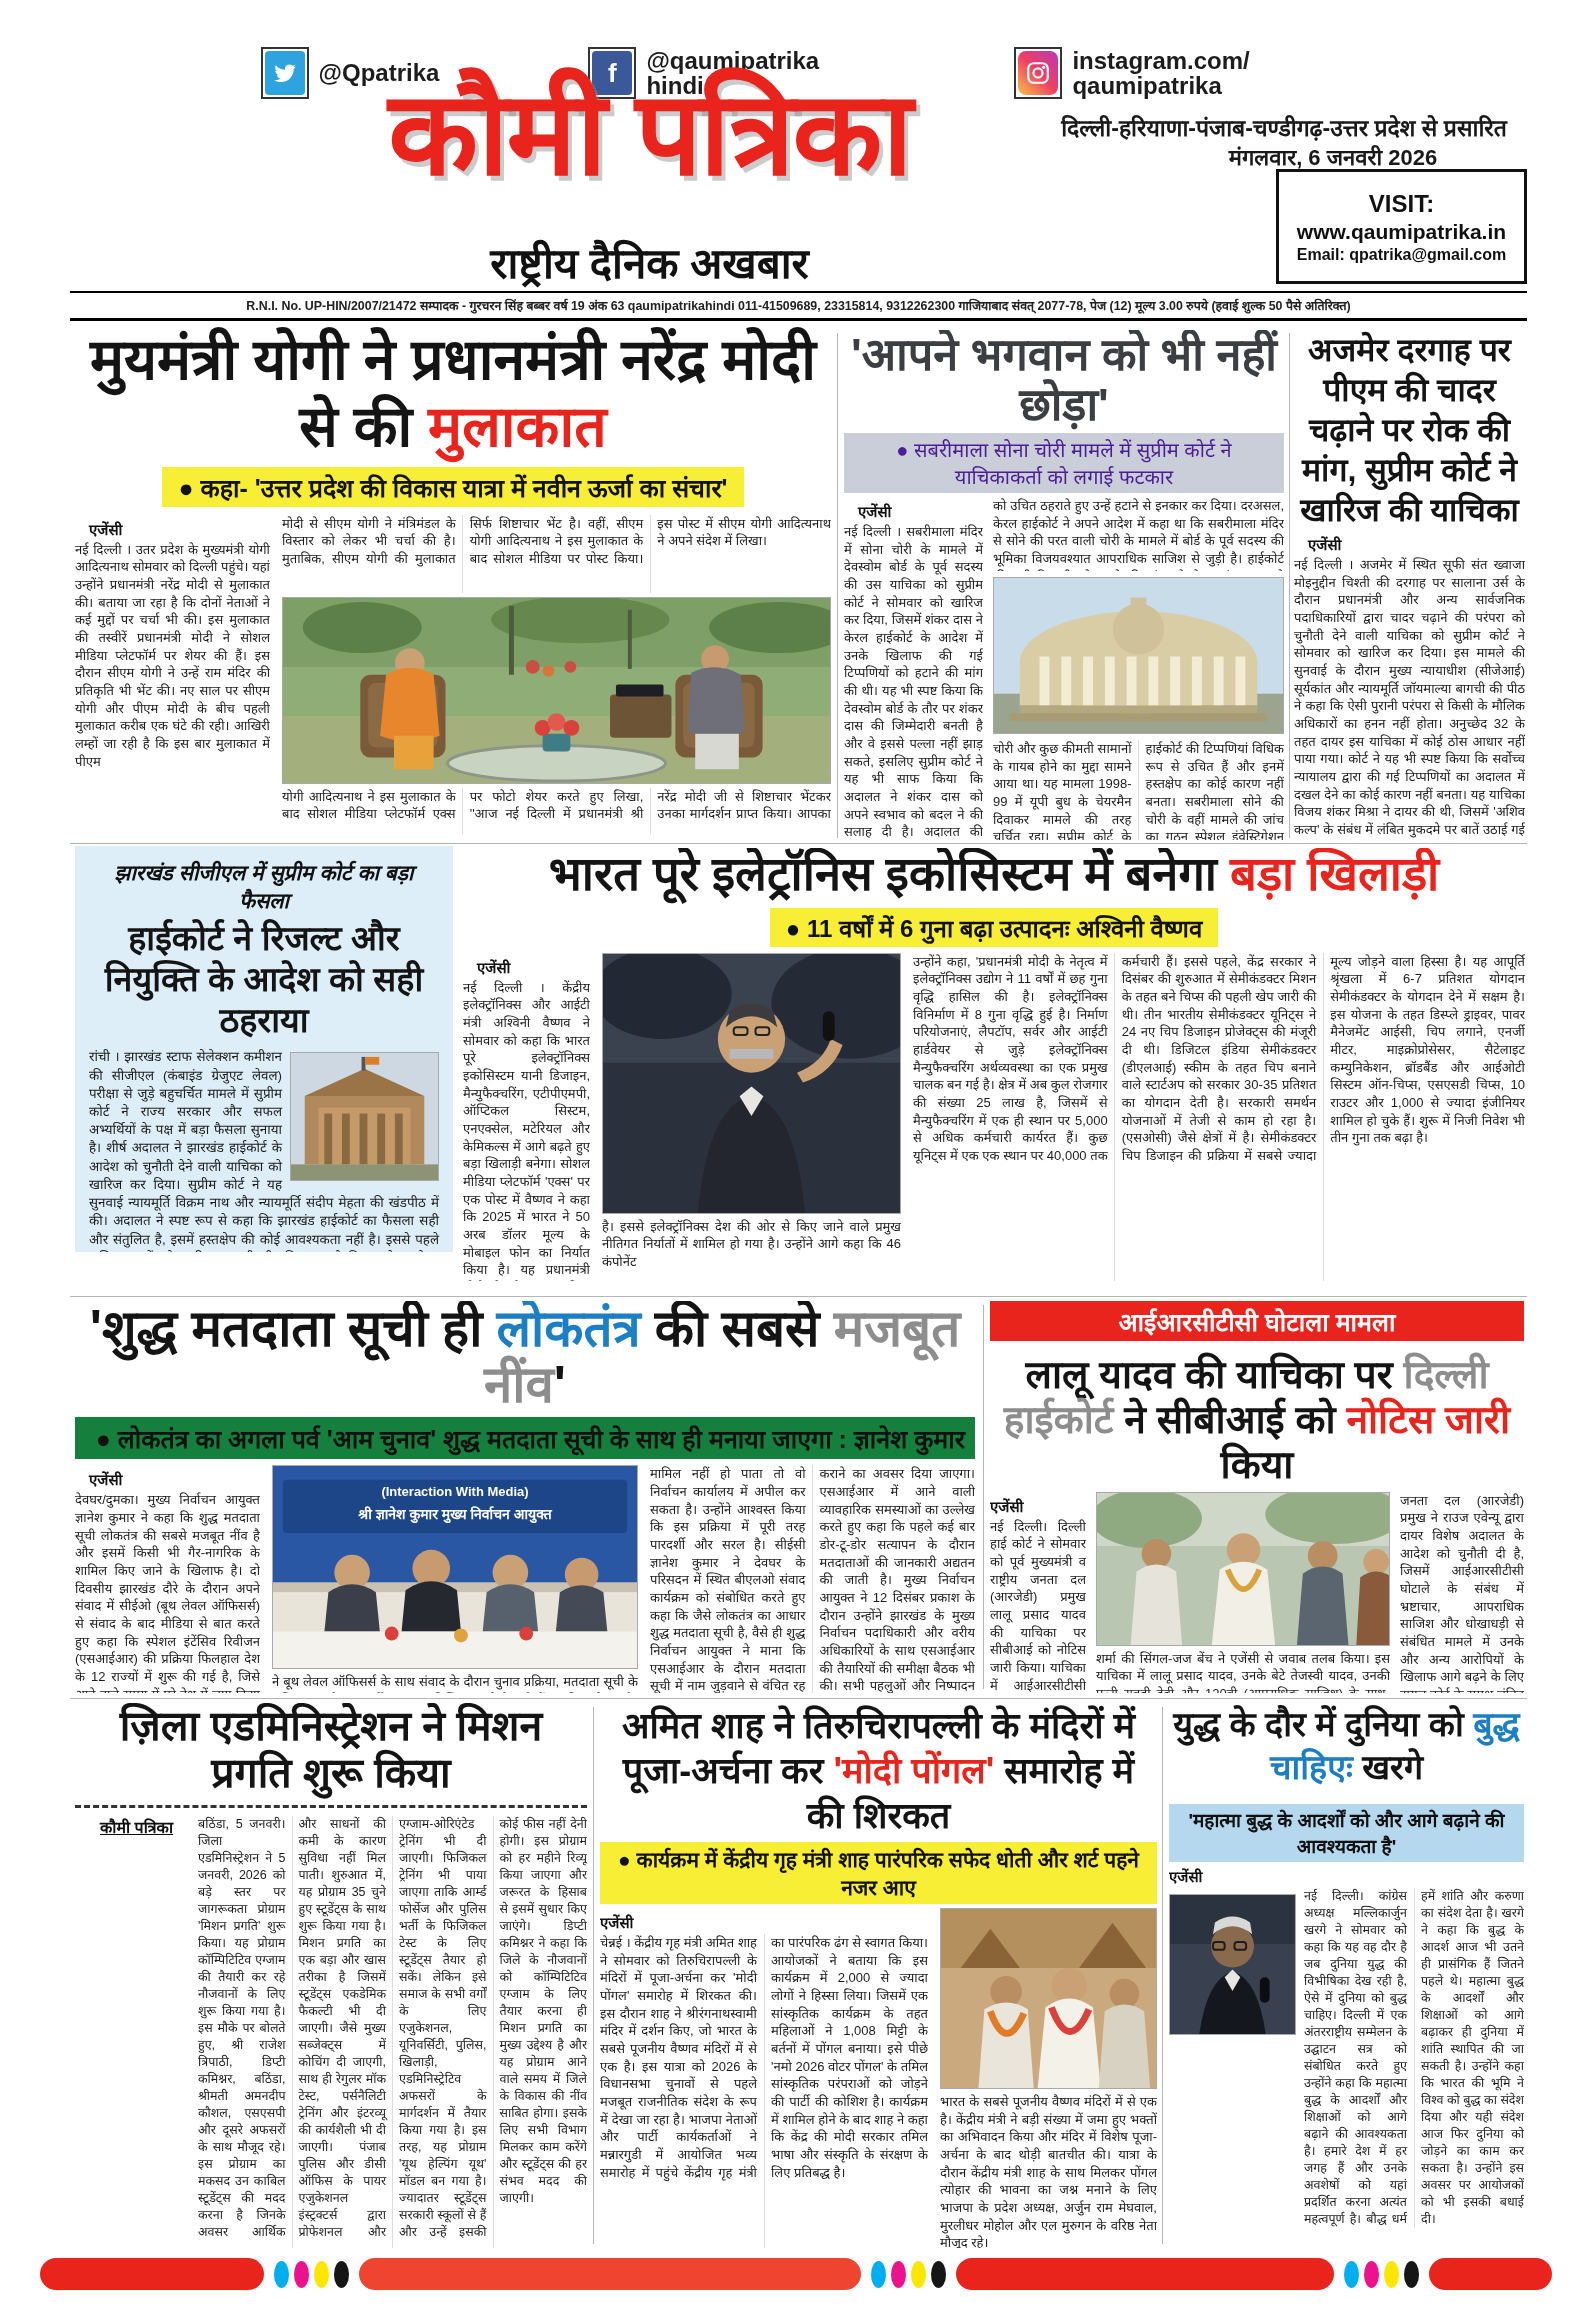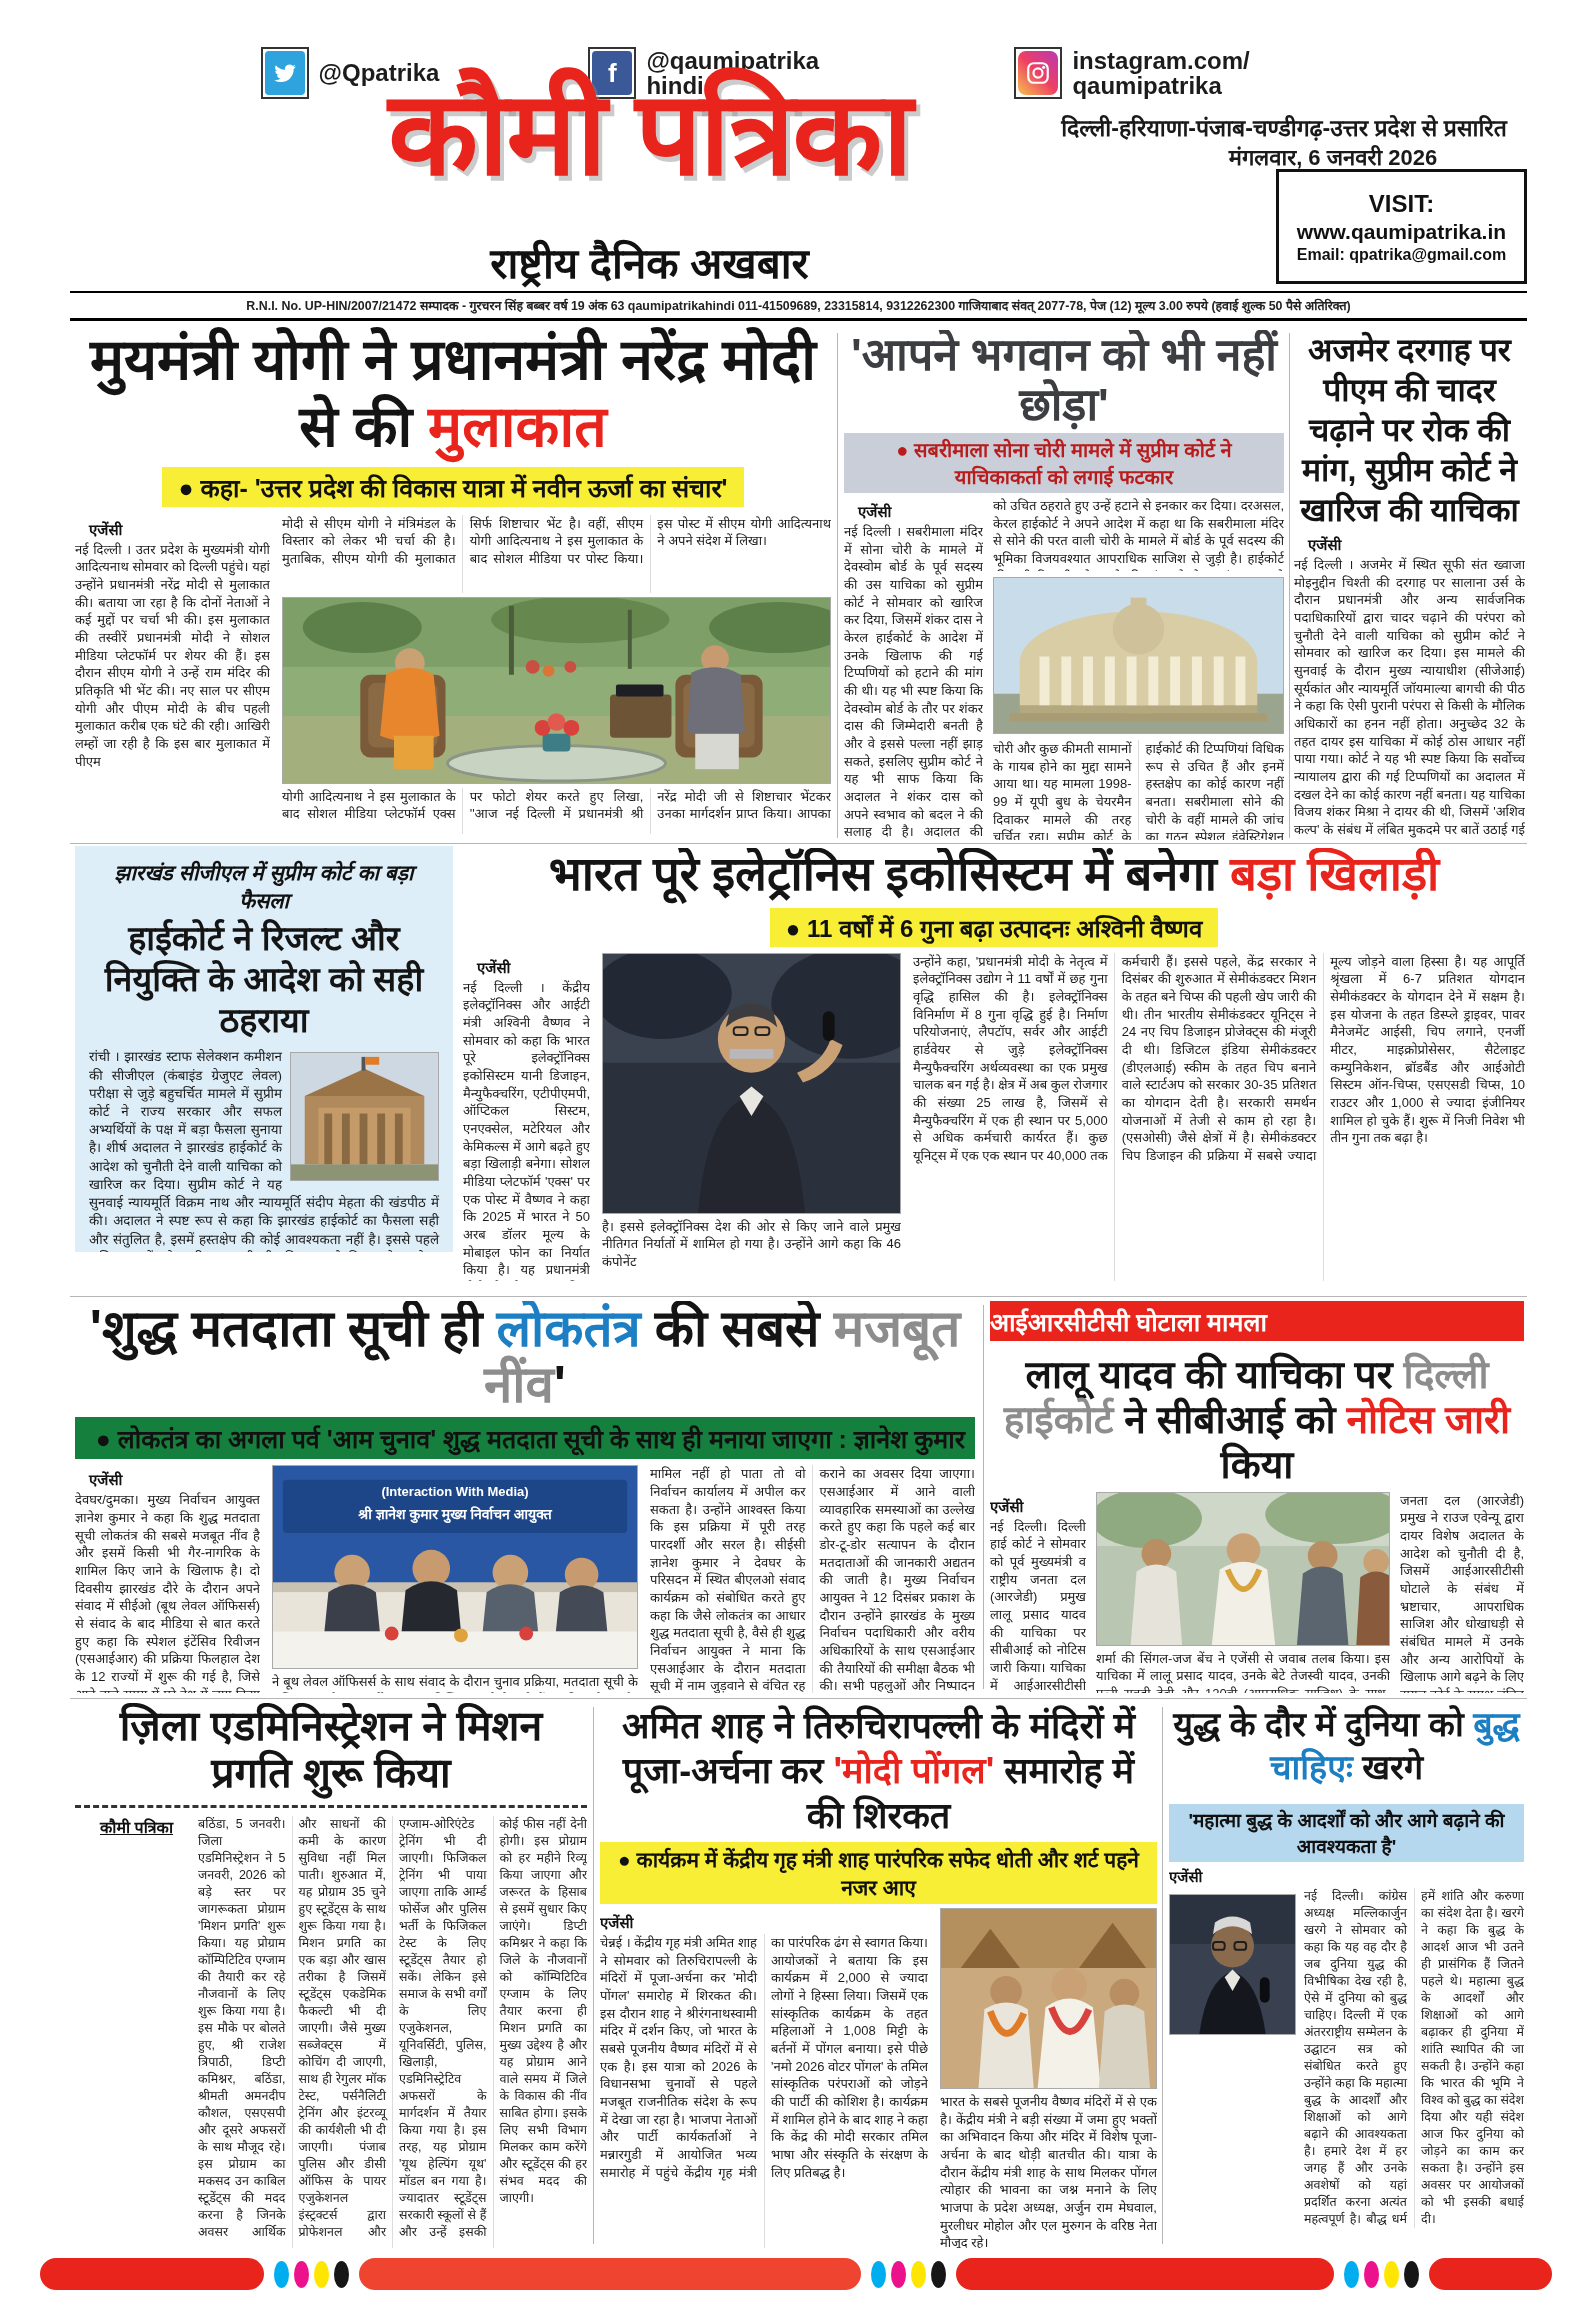--- a/index.html
+++ b/index.html
@@ -28,21 +28,21 @@
 .visit-box .v3{font-weight:700;font-size:16px}
 .tagline{left:224px;top:233px;width:851px;text-align:center;font-weight:800;font-size:42px;color:#111}
 
 .rni{left:70px;top:291px;width:1457px;height:30px;border-top:2px solid #000;border-bottom:3px solid #000;
   display:flex;align-items:center;justify-content:center;font-size:12.4px;font-weight:700;color:#222;white-space:nowrap;overflow:hidden}
 
 .hl{font-weight:800;text-align:center;color:#141414}
 .red{color:#e8241c}.blue{color:#1c7fc4}.grayw{color:#8d8d8d}
 .subwrap{text-align:center}
 .sub-yellow{display:inline-block;background:#f8ee35;font-weight:800;padding:3px 16px;color:#111}
-.sub-gray{display:inline-block;background:#c9ced8;font-weight:700;padding:3px 12px;color:#b91c1c}
+.sub-gray{display:inline-block;background:#c9ced8;font-weight:400;padding:3px 12px;color:#4c1d95}
 .sub-lav{display:block;background:#15803d;font-weight:800;padding:4px 10px;color:#111;text-align:right}
 .sub-blue{display:block;background:#b5d8ee;font-weight:800;padding:3px 8px;color:#111;text-align:center}
 .byline{font-weight:800;font-size:15px;margin:4px 0 2px 14px}
 .body-txt{font-size:13px;line-height:1.36;text-align:justify;color:#1c1c1c}
 .cols2{column-count:2;column-gap:14px;column-rule:1px solid #dcdcdc}
 .cols3{column-count:3;column-gap:14px;column-rule:1px solid #dcdcdc}
 .cols4{column-count:4;column-gap:13px;column-rule:1px solid #dcdcdc}
 .clip{overflow:hidden}
 .photo{position:relative;overflow:hidden;border:1px solid #a9a9a9;background:#ccc}
 .vdiv{width:1px;background:#b5b5b5}
@@ -77,21 +77,21 @@
 .elec-mid{width:299px;flex:none;display:flex;flex-direction:column;gap:4px}
 .elec-photo{height:261px}
 .art-voter{left:75px;top:1301px;width:900px;height:392px}
 .art-voter .h{font-size:51px;line-height:1.1}
 .art-voter .sub-lav{font-size:25px;margin-top:4px}
 .voter-body{display:flex;gap:12px;margin-top:6px;height:275px}
 .voter-c1{width:185px;flex:none}
 .voter-mid{width:366px;flex:none;display:flex;flex-direction:column;gap:4px}
 .voter-photo{height:204px}
 .art-irctc{left:990px;top:1301px;width:534px;height:392px}
-.irctc-banner{background:#e8241c;color:#fff;font-weight:800;font-size:25px;padding:3px 0}
+.irctc-banner{background:#e8241c;color:#fff;font-weight:800;font-size:25px;text-align:center;padding:3px 0}
 .art-irctc .h{font-size:39px;line-height:1.15;margin-top:12px}
 .irctc-body{display:flex;gap:10px;margin-top:4px;height:245px}
 .irctc-c1{width:96px;flex:none}
 .irctc-mid{width:294px;flex:none;display:flex;flex-direction:column;gap:4px}
 .irctc-photo{height:154px}
 .art-mission{left:75px;top:1703px;width:512px;height:545px}
 .art-mission .h{font-size:41px;line-height:1.15;border-bottom:3px dashed #333;padding-bottom:8px}
 .mission-byline{font-weight:800;font-size:16px;text-decoration:underline;text-align:center}
 .art-shah{left:600px;top:1703px;width:557px;height:545px}
 .art-shah .h{font-size:36px;line-height:1.25}

